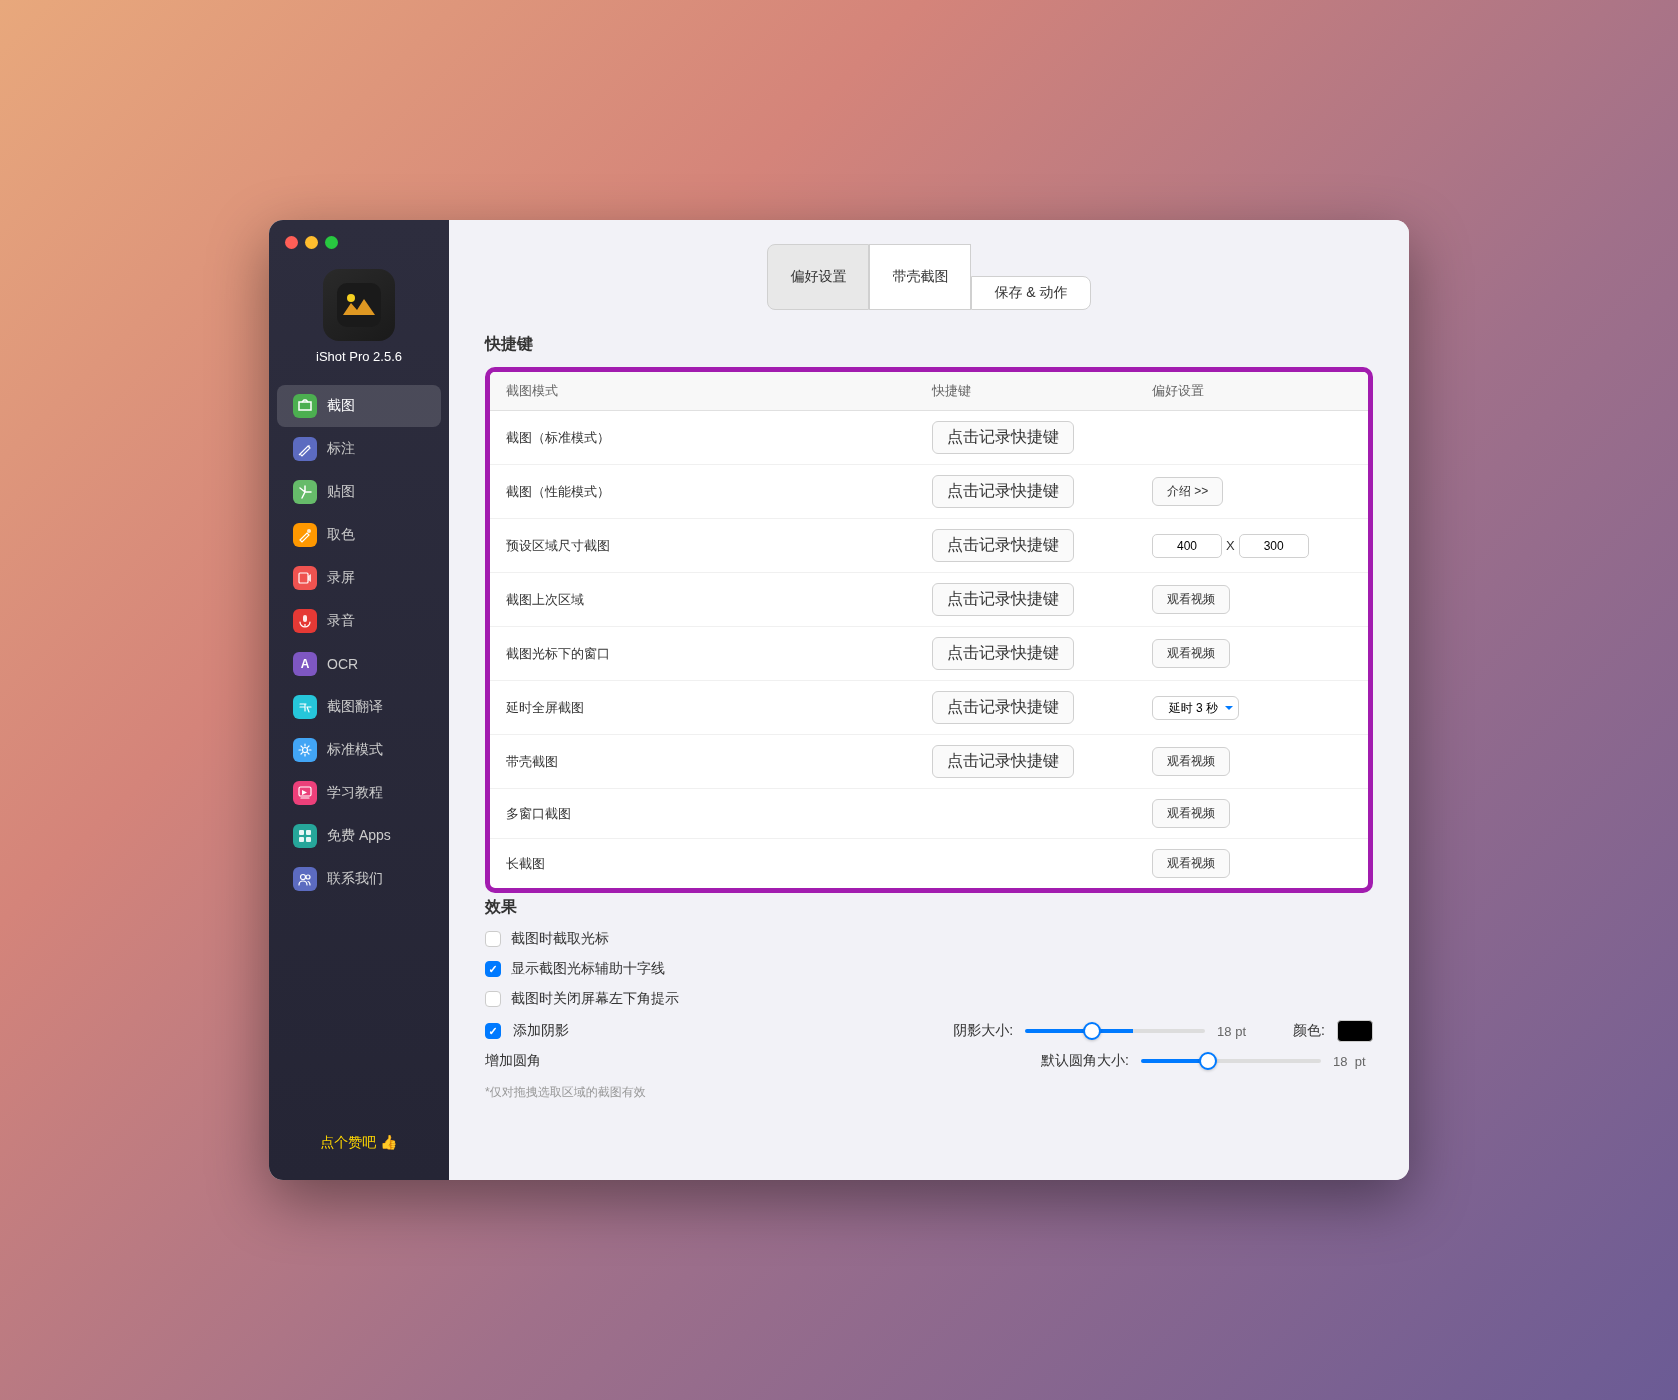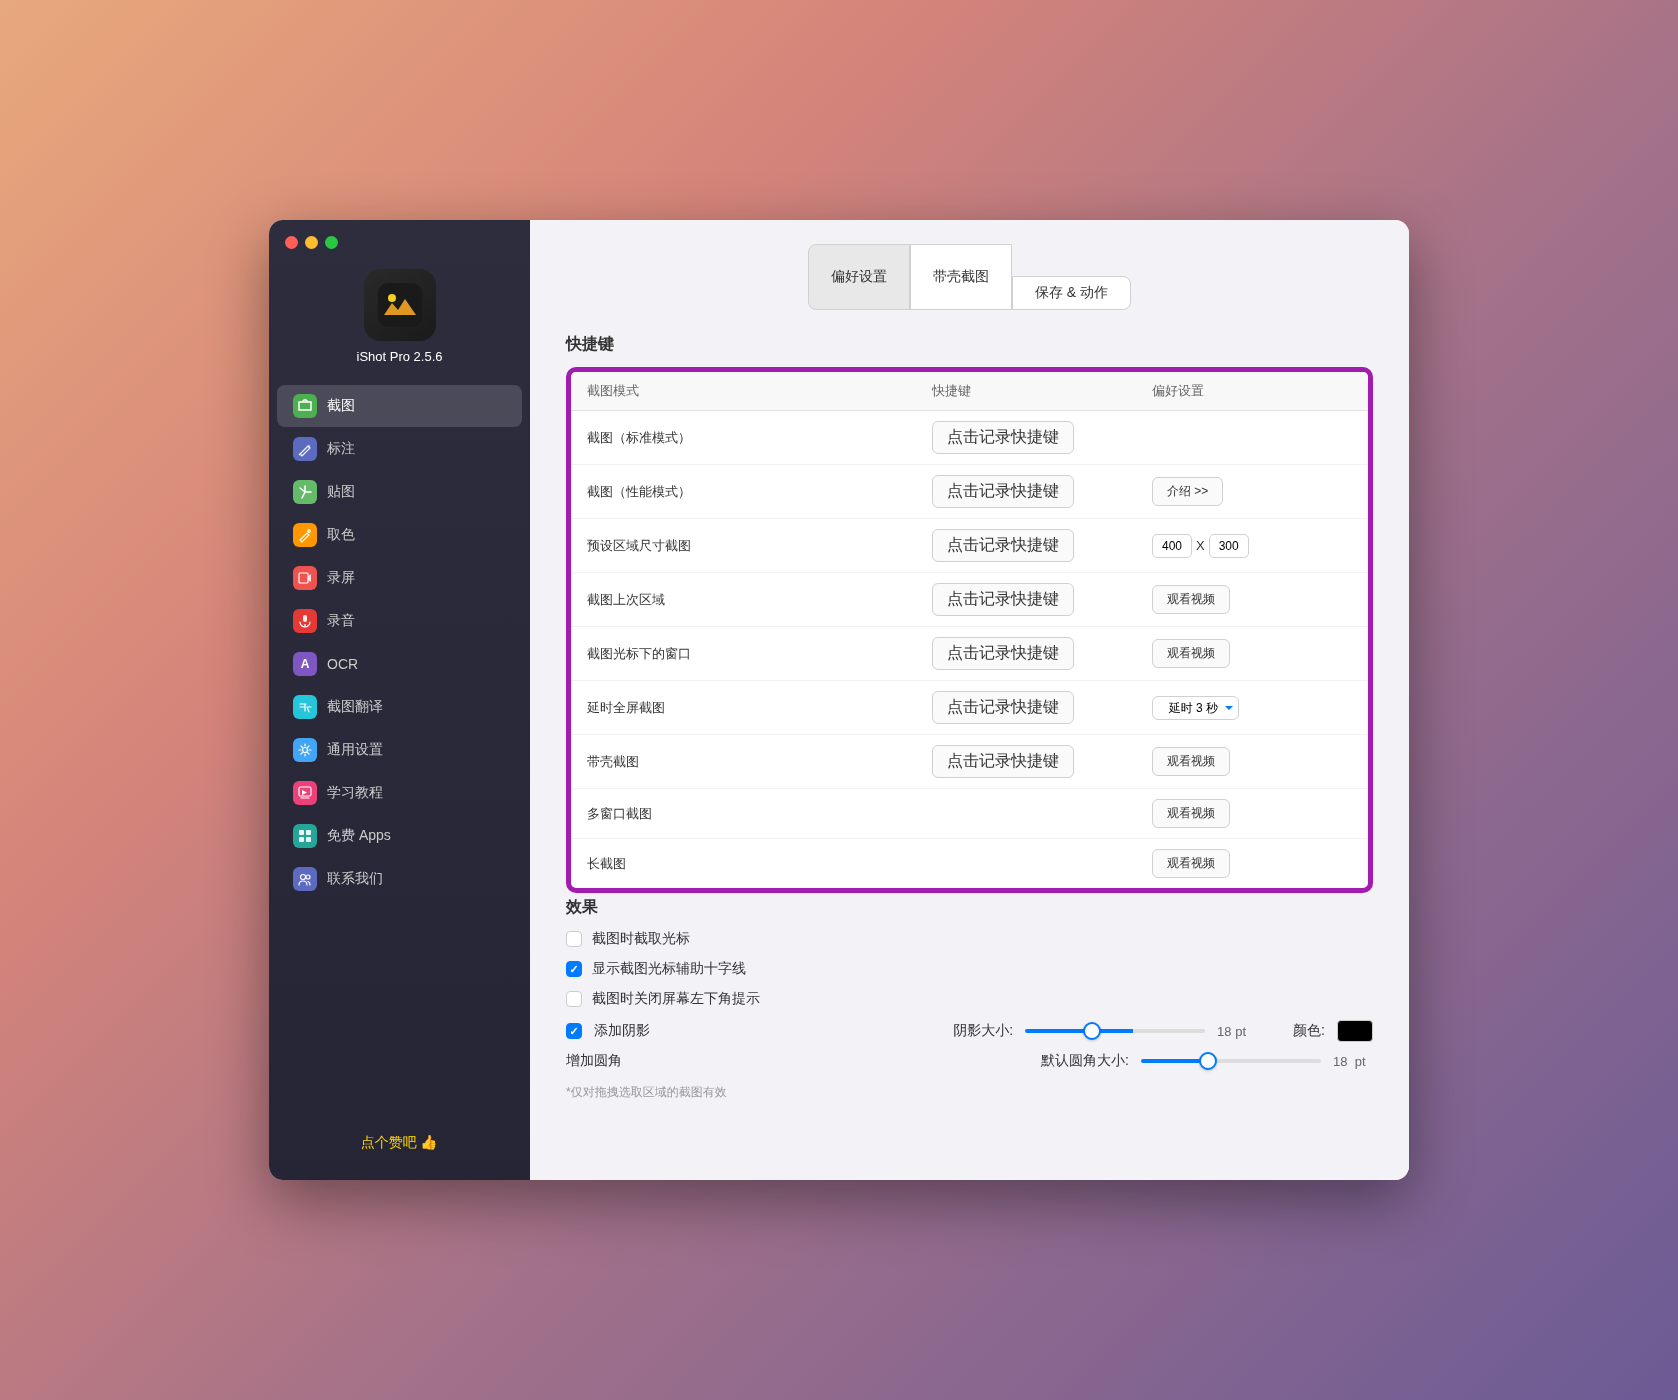--- a/index.html
+++ b/index.html
@@ -16,21 +16,21 @@
       width: 1140px;
       height: 960px;
       background: #f0f0f0;
       border-radius: 14px;
       display: flex;
       overflow: hidden;
       box-shadow: 0 20px 60px rgba(0,0,0,0.4);
     }
     
     .sidebar {
-      width: 261px;
+      width: 180px;
       background: linear-gradient(180deg, #2d2d3e 0%, #252535 100%);
       display: flex;
       flex-direction: column;
       padding-bottom: 16px;
       flex-shrink: 0;
     }
     .titlebar-buttons {
       display: flex;
       gap: 7px;
       padding: 16px 16px 8px 16px;
@@ -218,21 +218,21 @@
       color: #333;
       cursor: pointer;
       font-family: inherit;
     }
     .pref-input-group {
       display: flex;
       align-items: center;
       gap: 4px;
     }
     .size-input {
-      width: 40px;
+      width: 70px;
       padding: 4px 6px;
       border: 1px solid #d0d0d0;
       border-radius: 5px;
       font-size: 12px;
       text-align: center;
       font-family: inherit;
     }
     .delay-select {
       padding: 4px 8px;
       border: 1px solid #d0d0d0;
@@ -491,21 +491,21 @@
         <span>截图翻译</span>
       </div>
 
       <div class="sidebar-item">
         <div class="sidebar-item-icon icon-settings">
           <svg width="16" height="16" viewBox="0 0 16 16" fill="none">
             <circle cx="8" cy="8" r="2.5" stroke="white" stroke-width="1.2"></circle>
             <path d="M8 2v2M8 12v2M2 8h2M12 8h2M4 4l1.4 1.4M10.6 10.6L12 12M4 12l1.4-1.4M10.6 5.4L12 4" stroke="white" stroke-width="1.2" stroke-linecap="round"></path>
           </svg>
         </div>
-        <span>通用设置</span>
+        <span>标准模式</span>
       </div>
 
       <div class="sidebar-item">
         <div class="sidebar-item-icon icon-tutorial">
           <svg width="16" height="16" viewBox="0 0 16 16" fill="none">
             <rect x="2" y="2" width="12" height="9" rx="1.5" stroke="white" stroke-width="1.2" fill="none"></rect>
             <path d="M5 5l5 2.5L5 10V5z" fill="white"></path>
             <line x1="4" y1="13" x2="12" y2="13" stroke="white" stroke-width="1.2" stroke-linecap="round"></line>
           </svg>
         </div>

